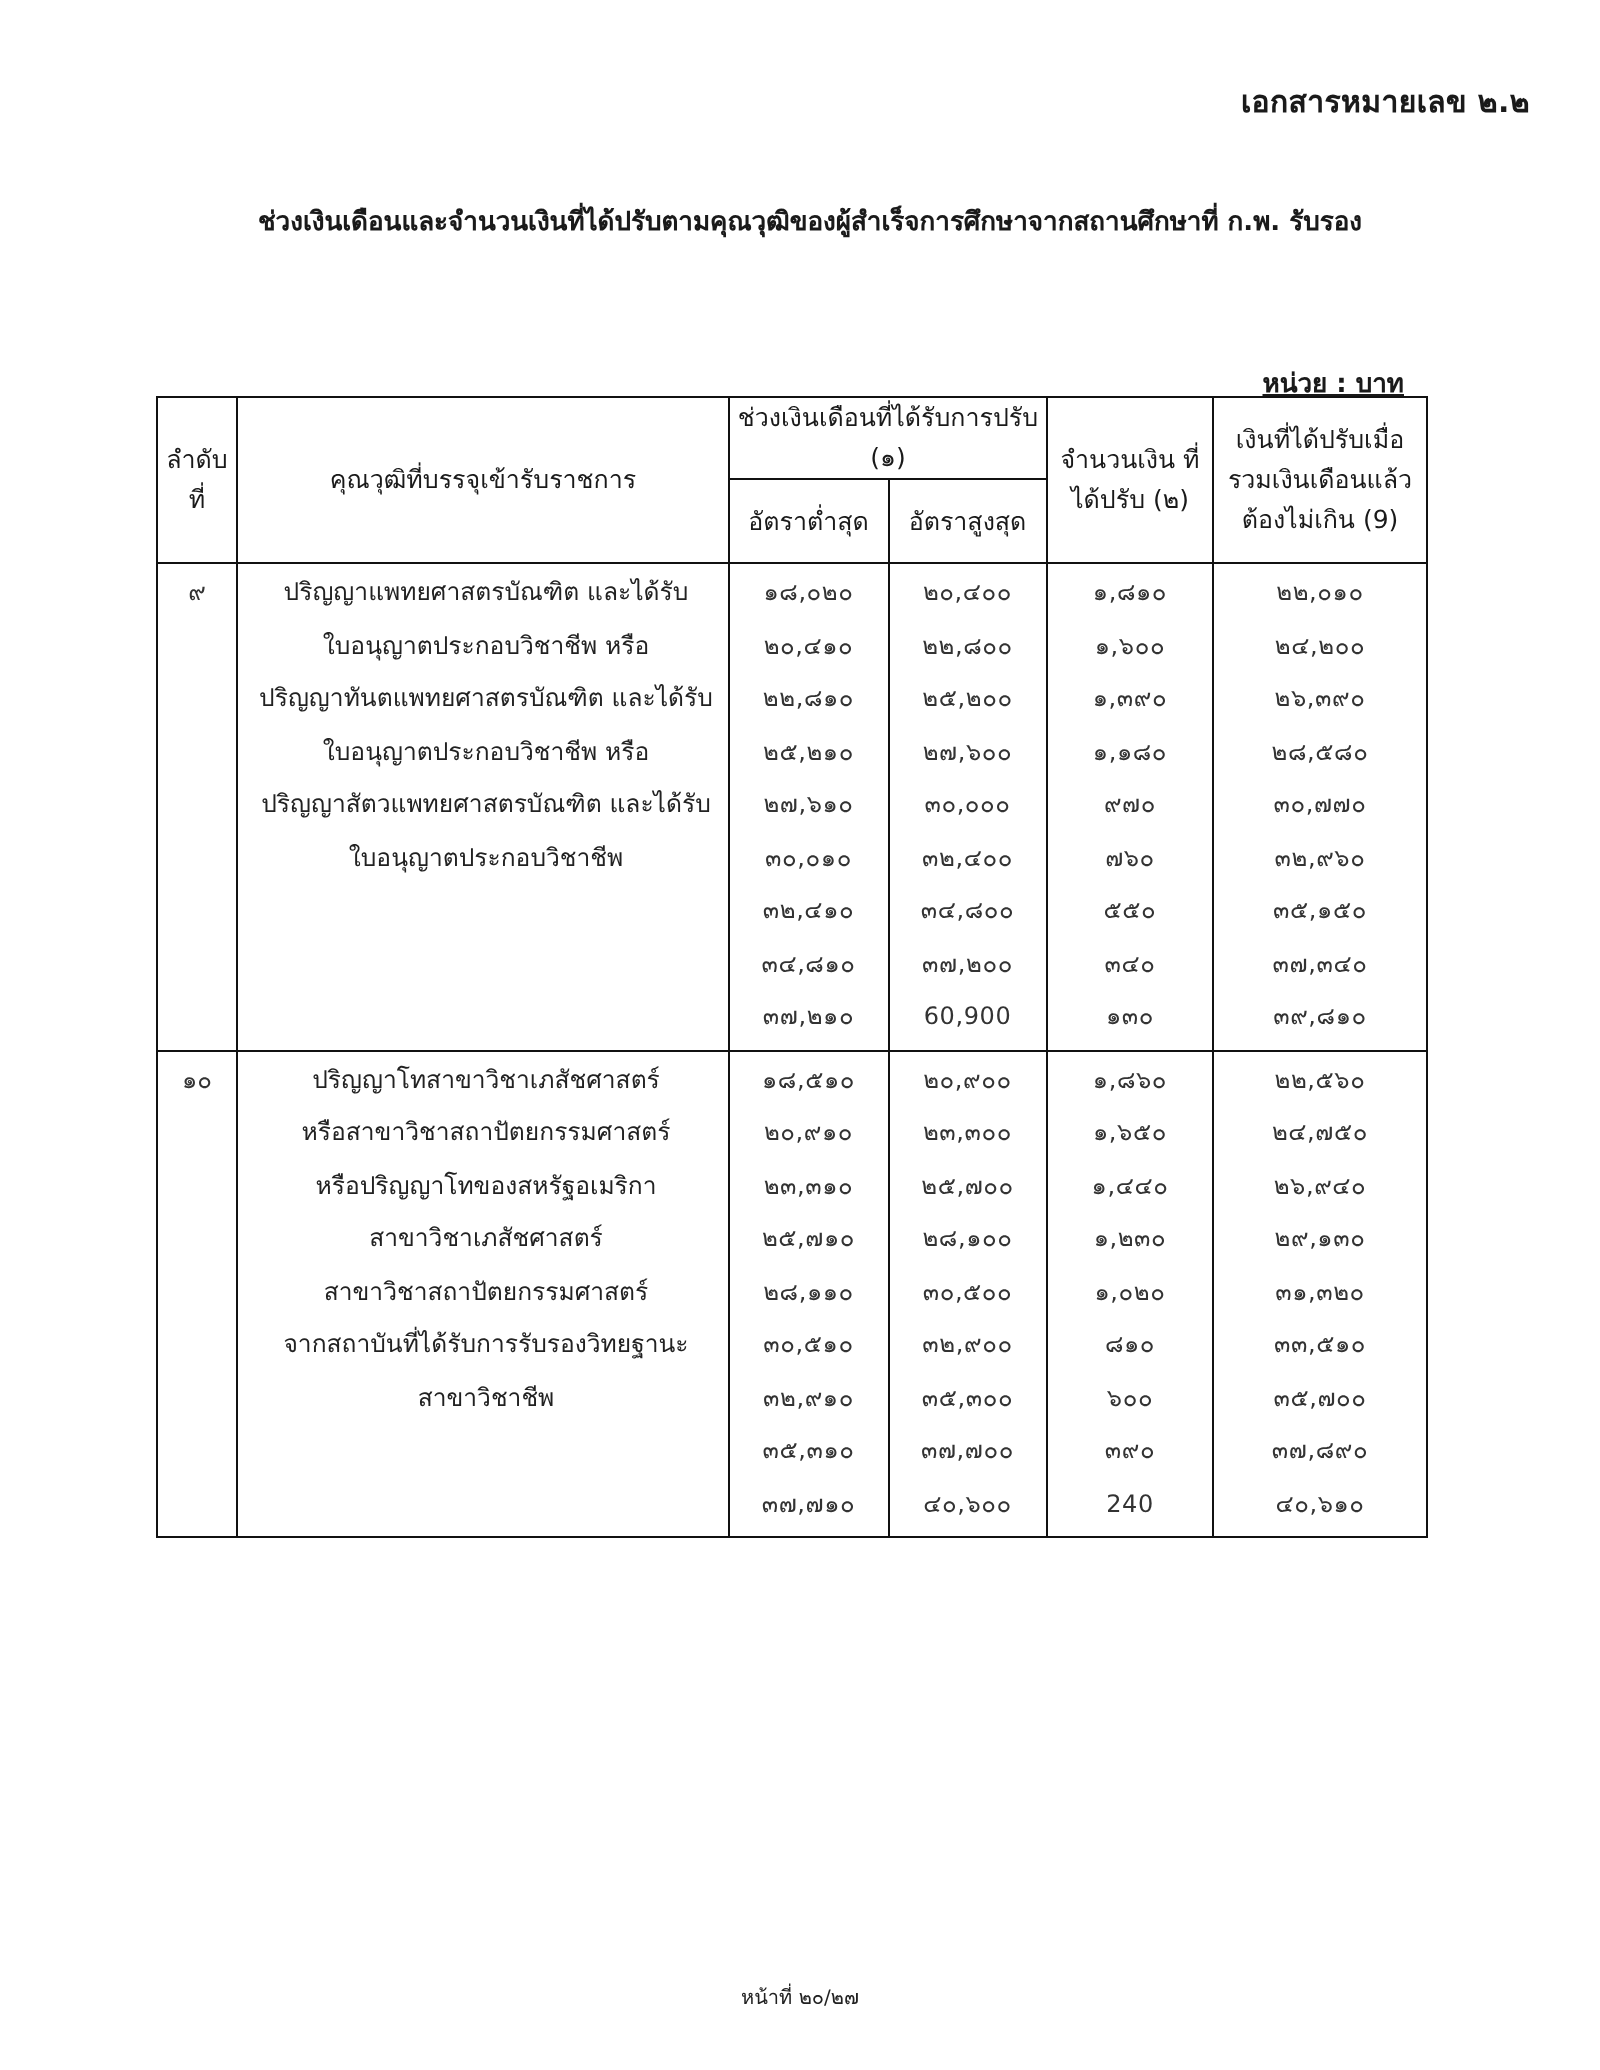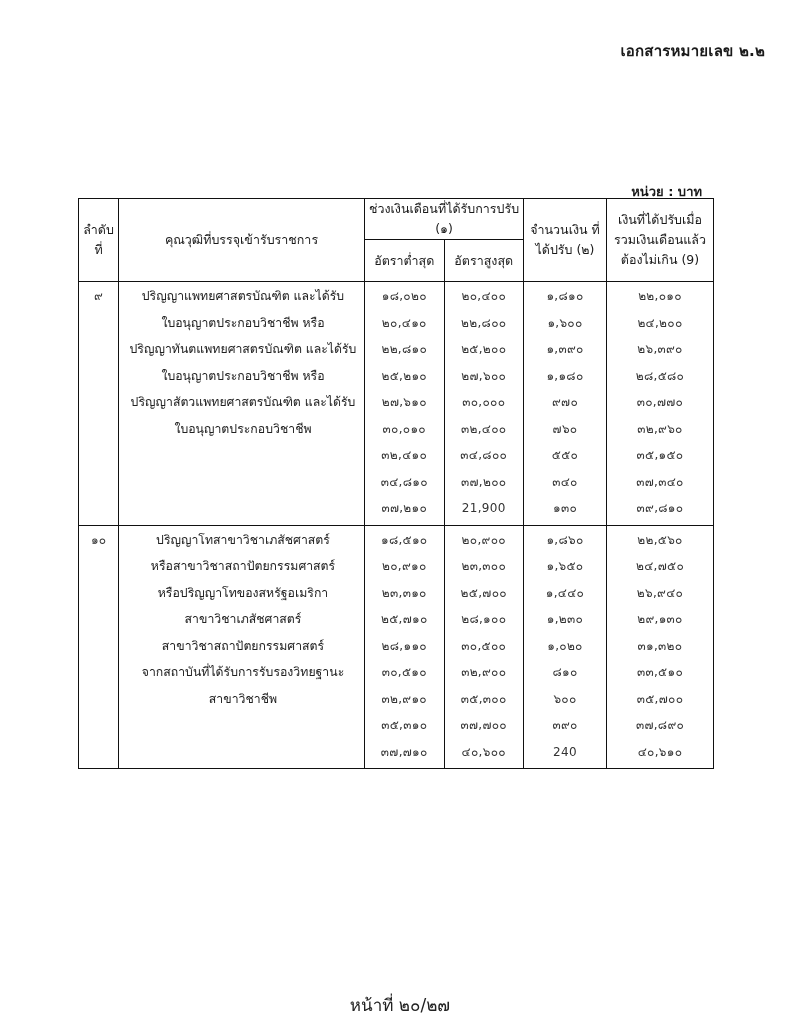--- a/index.html
+++ b/index.html
@@ -10,21 +10,21 @@
   .doc-no {
     position: absolute; top: 39px; right: 35px;
     font-size: 15px; font-weight: bold; letter-spacing: 0.2px;
   }
   .title-block {
     position: absolute; top: 99px; left: 60px; width: 690px;
     text-align: center; font-size: 13px; font-weight: bold; line-height: 25px;
   }
   .unit {
     position: absolute; top: 181px; right: 98px;
-    font-size: 13px; font-weight: bold;
+    font-size: 13px; font-weight: bold; text-decoration: underline;
   }
   table.salary {
     position: absolute; top: 198px; left: 78px;
     width: 636px; border-collapse: collapse;
     font-size: 12px; table-layout: fixed;
   }
   table.salary th, table.salary td {
     border: 1.5px solid #111;
   }
   table.salary th {
@@ -44,29 +44,30 @@
     text-align: center; font-size: 12px; padding-top: 4px; color: #333;
   }
   td.qual { padding: 4px 0 0 3px; }
   td.num { text-align: center; padding-top: 4px; color: #333; margin-left: 43px; }
   .line { height: 26.5px; line-height: 20px; white-space: nowrap; }
   td.qual .line { font-size: 12.3px; color: #222; }
   td.num .line { font-size: 12px; letter-spacing: 0.3px; }
   tbody tr td { border-top: 1.5px solid #111; }
   .page-footer {
     position: absolute; top: 991px; left: 0; width: 800px; text-align: center;
-    font-size: 17px; color: #222;
+    font-size: 10px; color: #222;
   }
 </style>
 </head>
 <body>
 
 <div class="doc-no">เอกสารหมายเลข ๒.๒</div>
 
 <div class="title-block">
+  <div>ช่วงเงินเดือนและจำนวนเงินที่ได้ปรับตามคุณวุฒิของผู้สำเร็จการศึกษาจากสถานศึกษาที่ ก.พ. รับรอง</div>
 </div>
 
 <div class="unit">หน่วย : บาท</div>
 
 <table class="salary">
   <thead>
     <tr class="h-row1">
       <th class="h-order" rowspan="2">ลำดับ ที่</th>
       <th class="h-qual" rowspan="2">คุณวุฒิที่บรรจุเข้ารับราชการ</th>
       <th colspan="2">ช่วงเงินเดือนที่ได้รับการปรับ (๑)</th>
@@ -102,21 +103,21 @@
         </td>
         <td class="num">
           <div class="line">๒๐,๔๐๐</div>
           <div class="line">๒๒,๘๐๐</div>
           <div class="line">๒๕,๒๐๐</div>
           <div class="line">๒๗,๖๐๐</div>
           <div class="line">๓๐,๐๐๐</div>
           <div class="line">๓๒,๔๐๐</div>
           <div class="line">๓๔,๘๐๐</div>
           <div class="line">๓๗,๒๐๐</div>
-          <div class="line">21,900</div>
+          <div class="line">60,900</div>
         </td>
         <td class="num">
           <div class="line">๑,๘๑๐</div>
           <div class="line">๑,๖๐๐</div>
           <div class="line">๑,๓๙๐</div>
           <div class="line">๑,๑๘๐</div>
           <div class="line">๙๗๐</div>
           <div class="line">๗๖๐</div>
           <div class="line">๕๕๐</div>
           <div class="line">๓๔๐</div>

